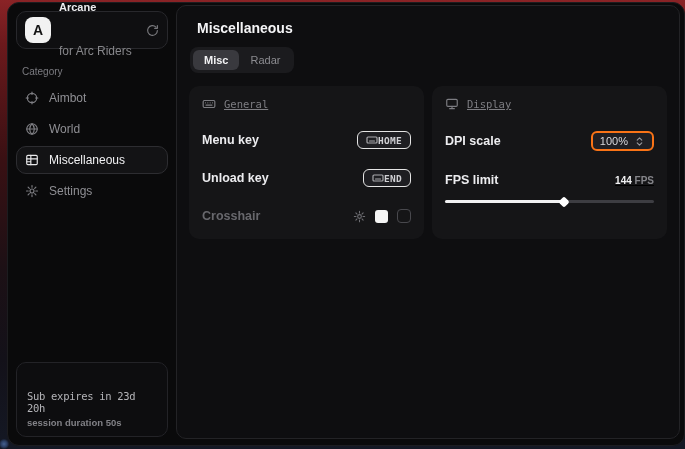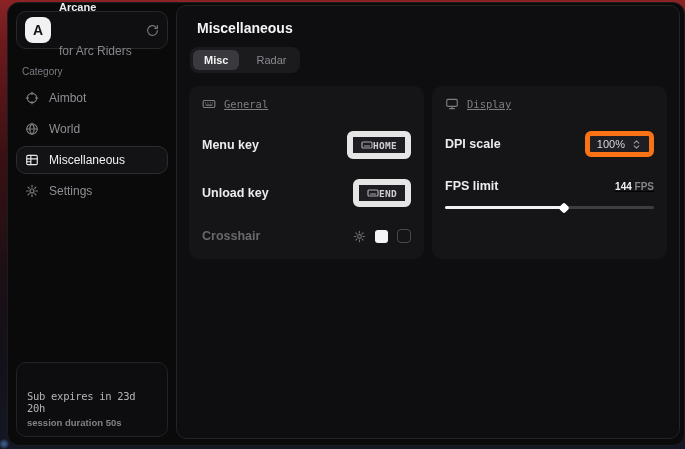--- a/index.html
+++ b/index.html
@@ -39,49 +39,49 @@
   .sub-card { margin-top:auto; border:1px solid #232327; background:#0d0d0f;
     border-radius:10px; padding:7px 10px 8px; }
   .sub-line1 { font-family:"DejaVu Sans Mono", monospace; font-size:10.5px; color:#b4b4b8; letter-spacing:-0.3px;margin-top:20px; }
   .sub-line2 { margin-top:3px; font-size:9.5px; font-weight:700; color:#828287; }
 
   
   .main { flex:1; margin:2px 4px 6px 0; border:1px solid #232326; border-radius:10px;
     background:#0e0e10; padding:14px 12px; position:relative; }
   .page-title { margin-left:8px; font-size:14px; font-weight:700; color:#f4f4f6; }
 
-  .tabs { margin:11px 0 0 1px; display:inline-flex; gap:6px; background:#1b1b1e;
+  .tabs { margin:11px 0 0 1px; display:inline-flex; gap:0; background:#1b1b1e;
     border-radius:8px; padding:3px; }
   .tab { font-size:11px; color:#8b8b90; padding:4px 11px; border-radius:6px; cursor:default; }
   .tab.active { background:#39393e; color:#f2f2f4; font-weight:700; }
 
   .cards { margin-top:13px; display:flex; gap:8px; }
   .card { flex:1; background:#151517; border-radius:10px; padding:11px 13px 14px; min-height:101px; }
   .card-head { display:flex; align-items:center; gap:8px; color:#7d7d82;
     font-family:"DejaVu Sans Mono", monospace; font-size:10.5px;text-decoration:underline; }
   .card-head .ico { display:flex; color:#7d7d82; }
 
   .row { display:flex; align-items:center; justify-content:space-between; margin-top:20px; min-height:18px; }
   .row-label { font-size:12.5px; font-weight:600; color:#ececef; }
   .row-label.dim { color:#68686d; }
 
   .key-badge { display:inline-flex; align-items:center; background:#1e1e22;
-    border:6px solid #e5e5e5; border-radius:6px; padding:2px 8px;
+    border:1px solid #e5e5e5; border-radius:6px; padding:2px 8px;
     font-family:"DejaVu Sans Mono", monospace; font-size:9.5px; font-weight:700;
     color:#cfcfd3; letter-spacing:0.3px; cursor:default; }
   .key-badge .ico { display:flex; color:#a9a9ad; }
 
   .cross-controls { display:flex; align-items:center; gap:9px; }
   .cross-gear { color:#6e6e73; display:flex; cursor:default; }
   .swatch { width:13px; height:13px; border-radius:3px; cursor:default; }
   .checkbox { width:14px; height:14px; border:1.5px solid #48484d; border-radius:4px;
     background:transparent; cursor:default; }
 
   .dpi-select { display:inline-flex; align-items:center; gap:6px; background:#1f1f23;
-    border:5px solid #f97316; border-radius:6px; padding:2px 7px;
+    border:2px solid #f97316; border-radius:6px; padding:2px 7px;
     font-size:11px; color:#d8d8dc; cursor:default; }
   .dpi-select .ico { display:flex; color:#9a9a9f; }
 
   .fps-value { font-size:10px;text-decoration:underline; }
   .fps-num { color:#f0f0f2; font-weight:700; }
   .fps-unit { color:#85858a; font-weight:600; }
 
   .slider { position:relative; height:12px; margin-top:6px; cursor:default; }
   .slider-track { position:absolute; left:0; right:0; top:5px; height:3px; background:#3d3d42; border-radius:2px; }
   .slider-fill { position:absolute; left:0; top:5px; height:3px; background:#f2f2f3; border-radius:2px; }

